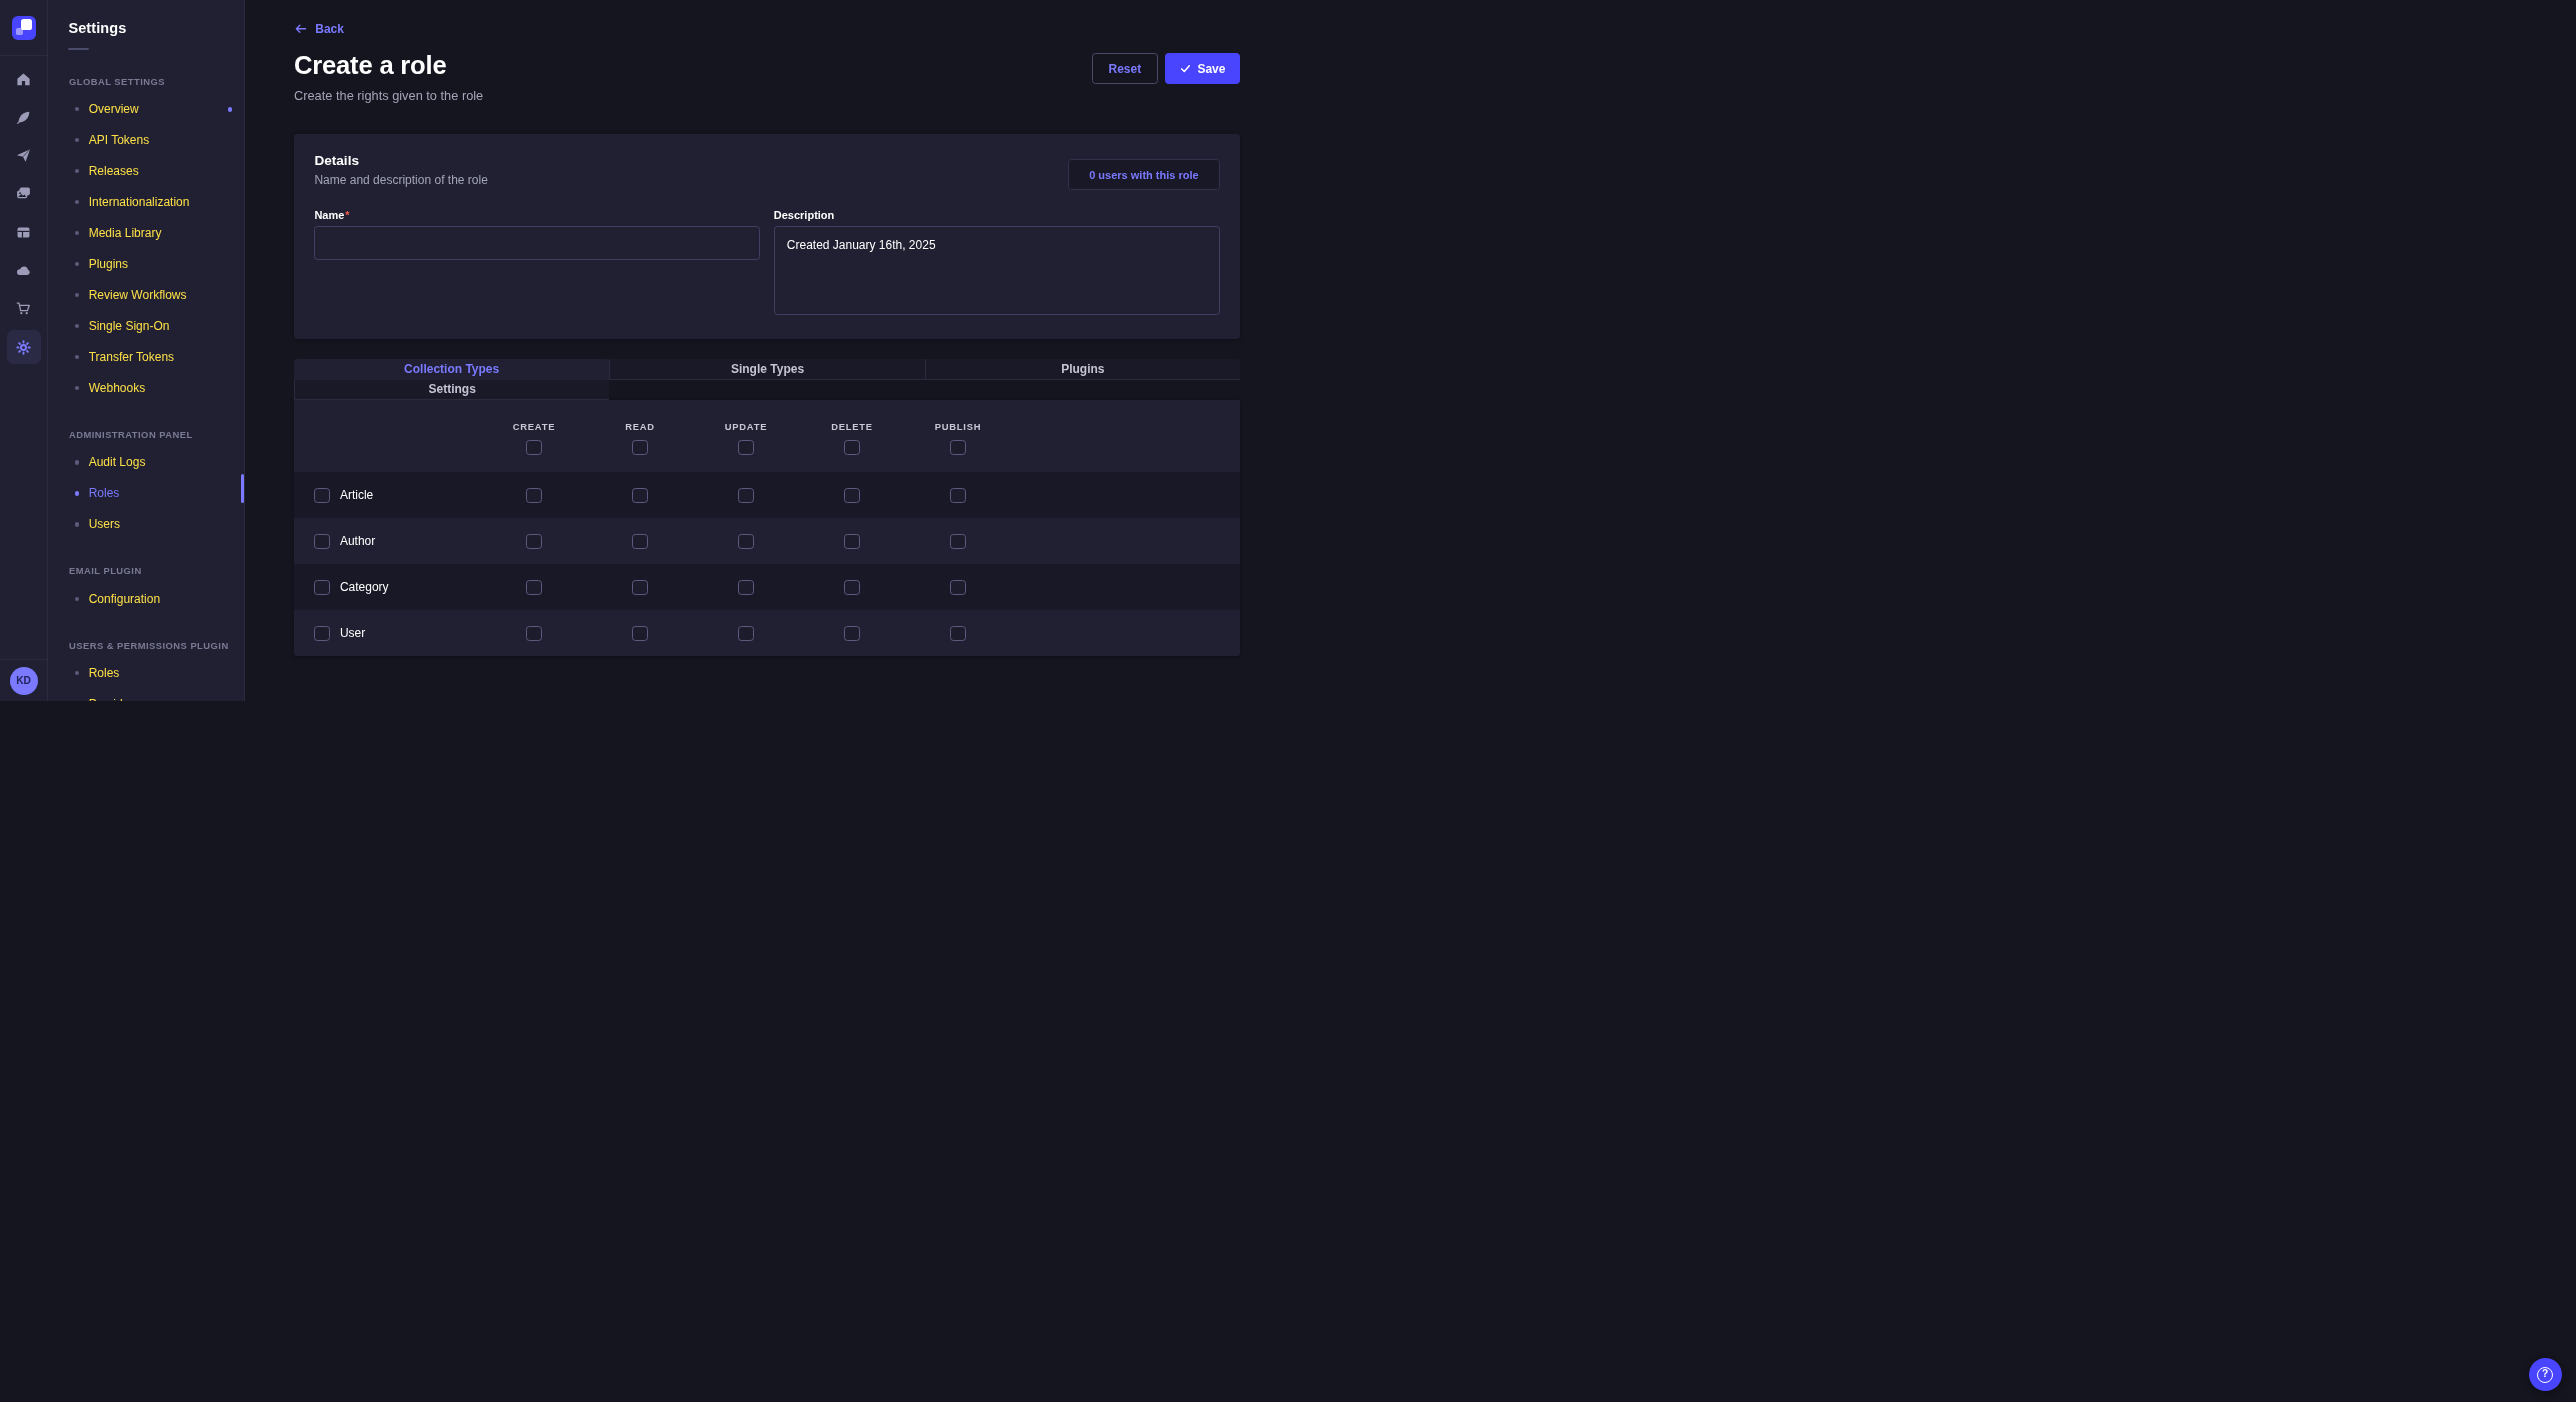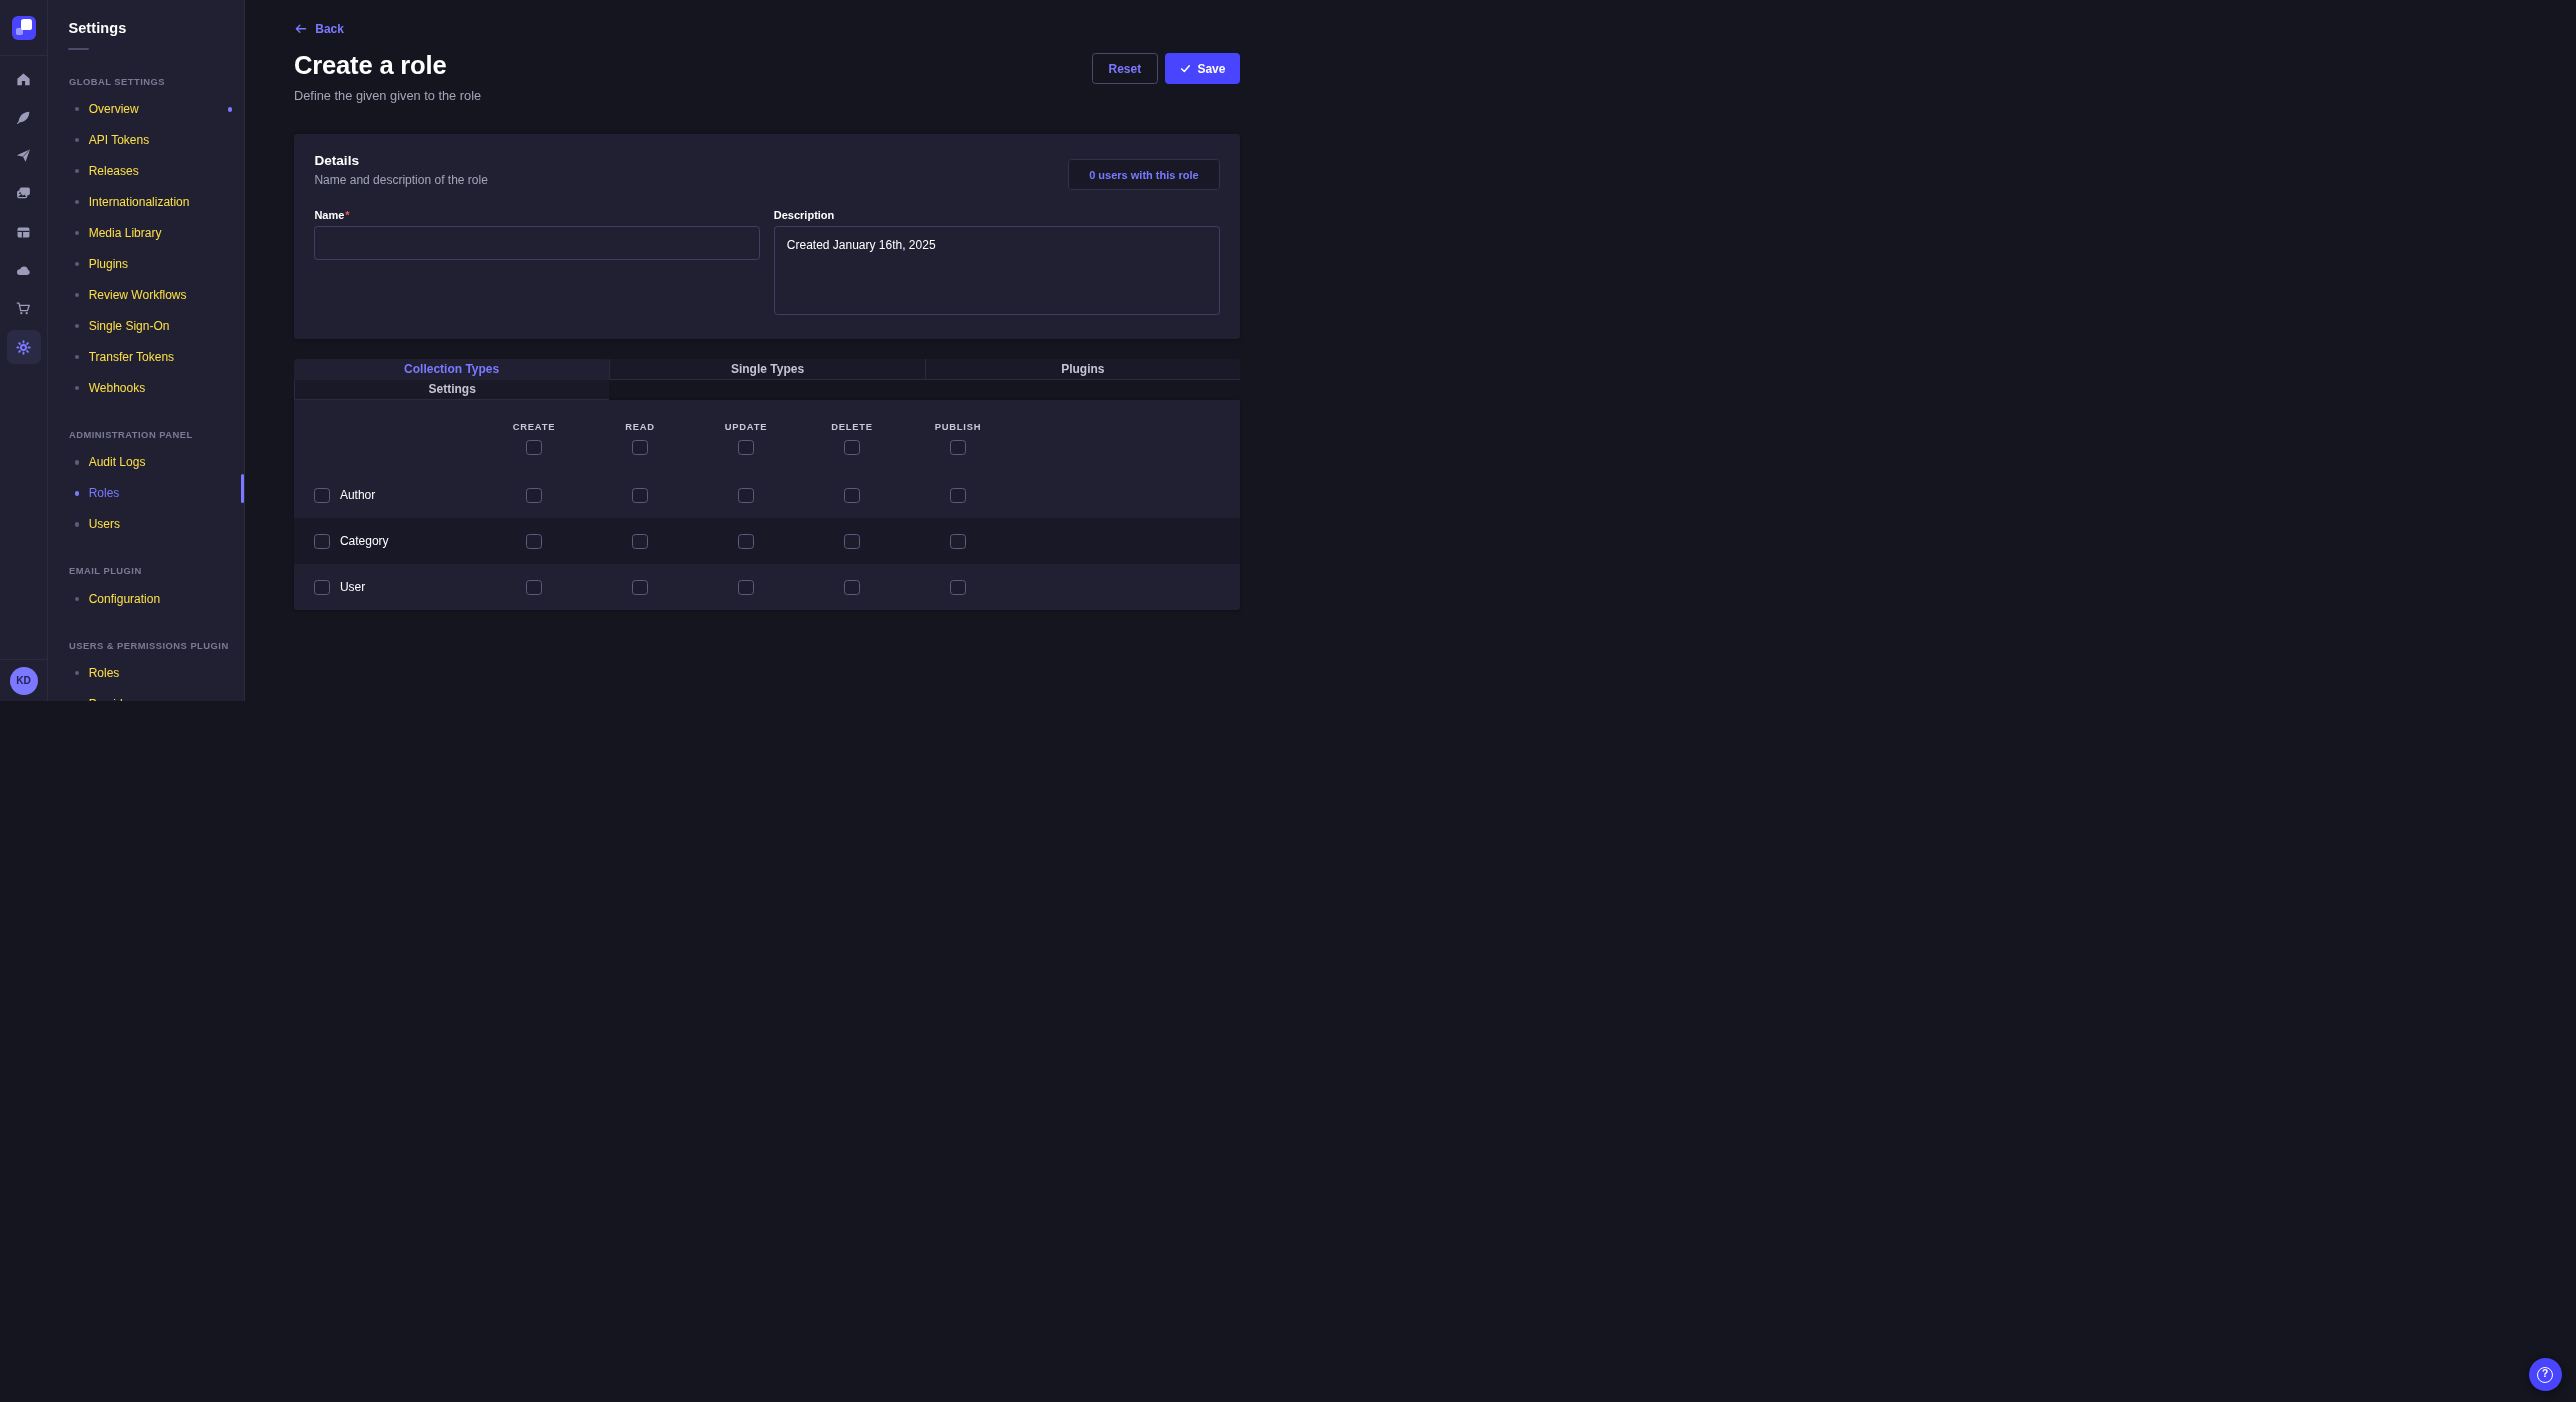--- a/index.html
+++ b/index.html
@@ -247,21 +247,21 @@
     <a class="back">
       <svg width="13.6" height="13.6" viewBox="0 0 16 16">
           <path d="M13.6 8 H2.9 M6.9 3.9 L2.8 8 L6.9 12.1" stroke="currentColor" stroke-width="1.6" fill="none" stroke-linecap="round" stroke-linejoin="round"></path>
         </svg>
       <span>Back</span>
     </a>
 
     <div class="page-head">
       <div>
         <h1 class="page-title">Create a role</h1>
-        <p class="page-sub">Define the given given to the role</p>
+        <p class="page-sub">Create the rights given to the role</p>
       </div>
       <div class="actions">
         <button class="btn btn-reset">Reset</button>
         <button class="btn btn-save">
           <svg width="11" height="11" viewBox="0 0 13 13">
               <path d="M2 7 L5.1 10 L11 3.2" stroke="#fff" stroke-width="1.8" fill="none" stroke-linecap="round" stroke-linejoin="round"></path>
             </svg>
           <span>Save</span>
         </button>
       </div>
@@ -315,20 +315,42 @@
               <span class="ph-label">DELETE</span>
               <span class="cbx"></span>
             </div>
             <div class="ph-cell">
               <span class="ph-label">PUBLISH</span>
               <span class="cbx"></span>
             </div>
             <div></div>
           </div>
         <div id="perm-rows">
+            <div class="perm-grid perm-row odd">
+              <div class="row-name">
+                <span class="cbx"></span>
+                <span class="row-label">Article</span>
+              </div>
+              <div class="perm-cell">
+                <span class="cbx"></span>
+              </div>
+              <div class="perm-cell">
+                <span class="cbx"></span>
+              </div>
+              <div class="perm-cell">
+                <span class="cbx"></span>
+              </div>
+              <div class="perm-cell">
+                <span class="cbx"></span>
+              </div>
+              <div class="perm-cell">
+                <span class="cbx"></span>
+              </div>
+              <div></div>
+            </div>
             <div class="perm-grid perm-row even">
               <div class="row-name">
                 <span class="cbx"></span>
                 <span class="row-label">Author</span>
               </div>
               <div class="perm-cell">
                 <span class="cbx"></span>
               </div>
               <div class="perm-cell">
                 <span class="cbx"></span>

